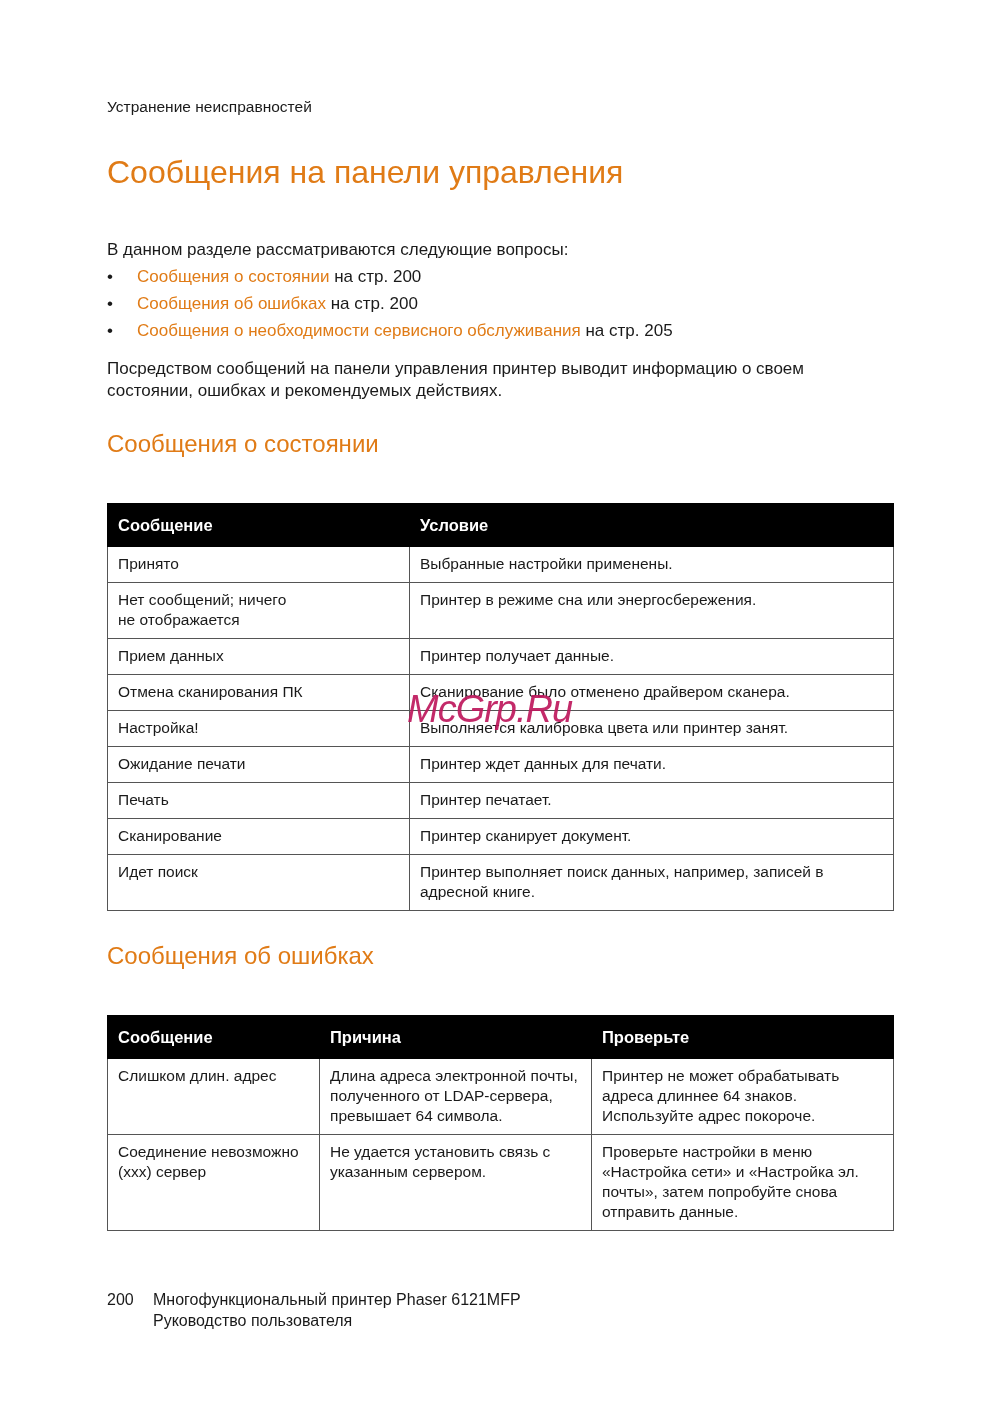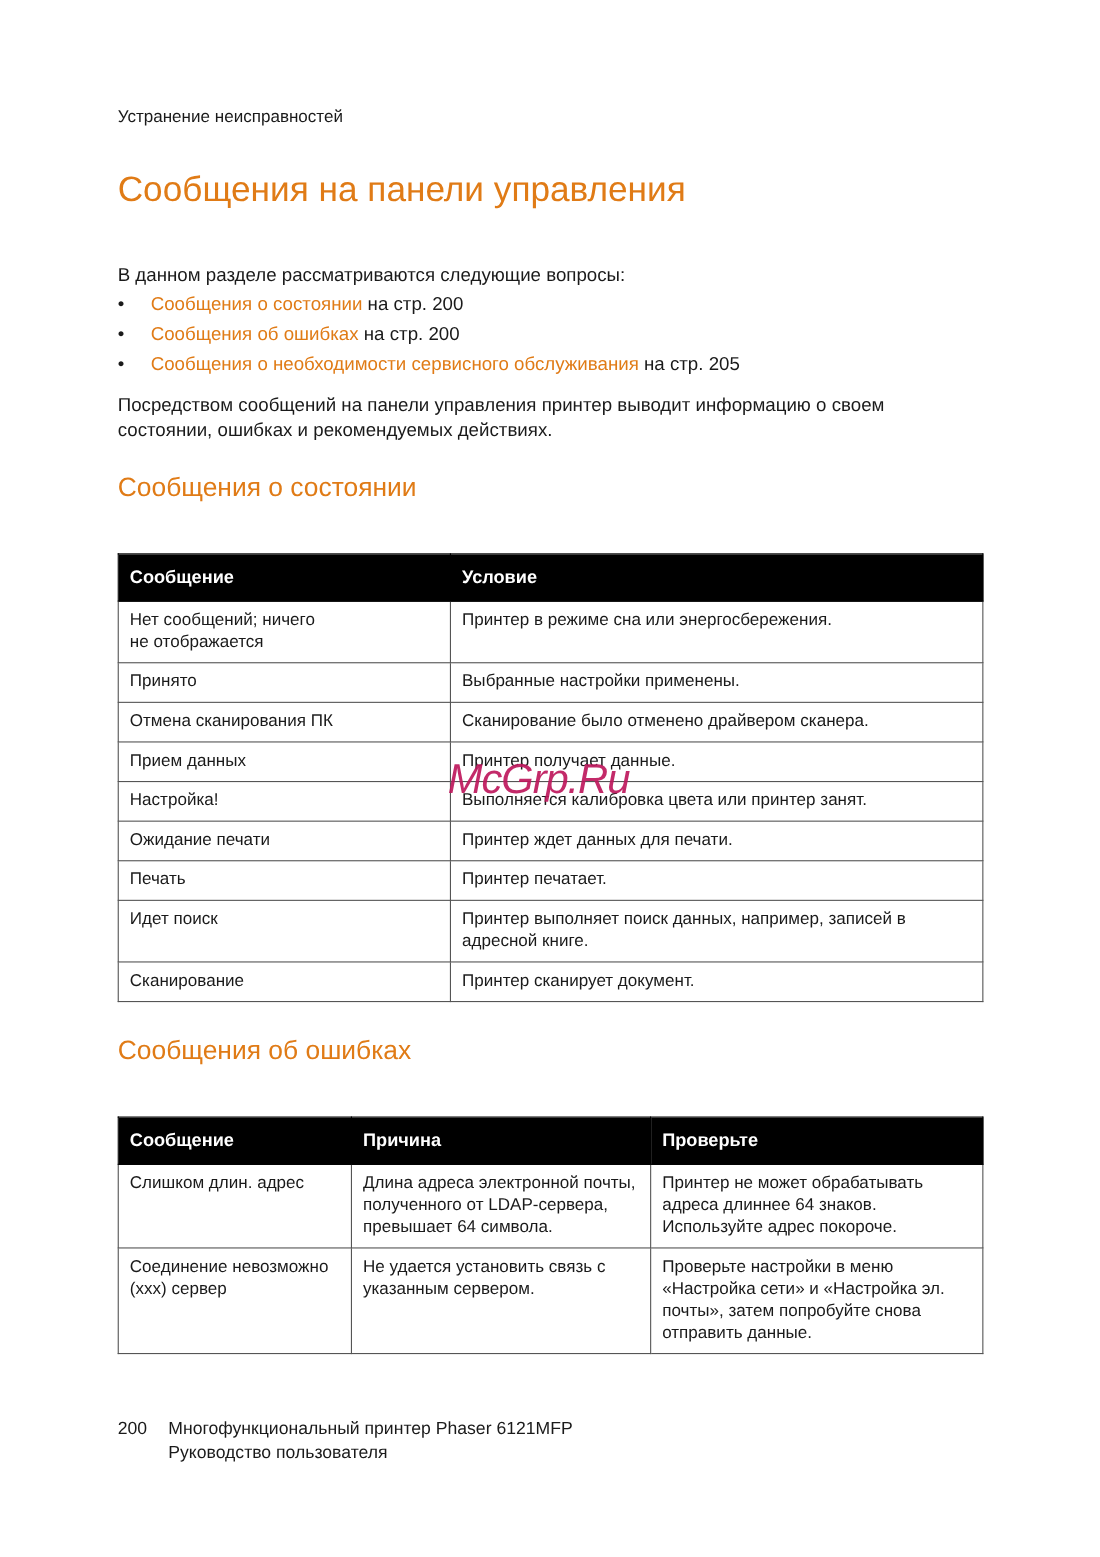--- a/index.html
+++ b/index.html
@@ -44,55 +44,55 @@
   <h2 class="h2" style="top:430px">Сообщения о состоянии</h2>
   <table class="t1">
     <thead>
       <tr>
         <th>Сообщение</th>
         <th>Условие</th>
       </tr>
     </thead>
     <tbody id="status-body">
         <tr>
+          <td style="white-space: pre-line;">Принято</td>
+          <td style="white-space: pre-line;">Выбранные настройки применены.</td>
+        </tr>
+        <tr>
           <td style="white-space: pre-line;">Нет сообщений; ничего
 не отображается</td>
           <td style="white-space: pre-line;">Принтер в режиме сна или энергосбережения.</td>
         </tr>
         <tr>
-          <td style="white-space: pre-line;">Принято</td>
-          <td style="white-space: pre-line;">Выбранные настройки применены.</td>
+          <td style="white-space: pre-line;">Прием данных</td>
+          <td style="white-space: pre-line;">Принтер получает данные.</td>
         </tr>
         <tr>
           <td style="white-space: pre-line;">Отмена сканирования ПК</td>
           <td style="white-space: pre-line;">Сканирование было отменено драйвером сканера.</td>
-        </tr>
-        <tr>
-          <td style="white-space: pre-line;">Прием данных</td>
-          <td style="white-space: pre-line;">Принтер получает данные.</td>
         </tr>
         <tr>
           <td style="white-space: pre-line;">Настройка!</td>
           <td style="white-space: pre-line;">Выполняется калибровка цвета или принтер занят.</td>
         </tr>
         <tr>
           <td style="white-space: pre-line;">Ожидание печати</td>
           <td style="white-space: pre-line;">Принтер ждет данных для печати.</td>
         </tr>
         <tr>
           <td style="white-space: pre-line;">Печать</td>
           <td style="white-space: pre-line;">Принтер печатает.</td>
         </tr>
         <tr>
+          <td style="white-space: pre-line;">Сканирование</td>
+          <td style="white-space: pre-line;">Принтер сканирует документ.</td>
+        </tr>
+        <tr>
           <td style="white-space: pre-line;">Идет поиск</td>
           <td style="white-space: pre-line;">Принтер выполняет поиск данных, например, записей в адресной книге.</td>
-        </tr>
-        <tr>
-          <td style="white-space: pre-line;">Сканирование</td>
-          <td style="white-space: pre-line;">Принтер сканирует документ.</td>
         </tr>
       </tbody>
   </table>
 
   <h2 class="h2" style="top:942px">Сообщения об ошибках</h2>
   <table class="t2">
     <thead>
       <tr>
         <th>Сообщение</th>
         <th>Причина</th>

